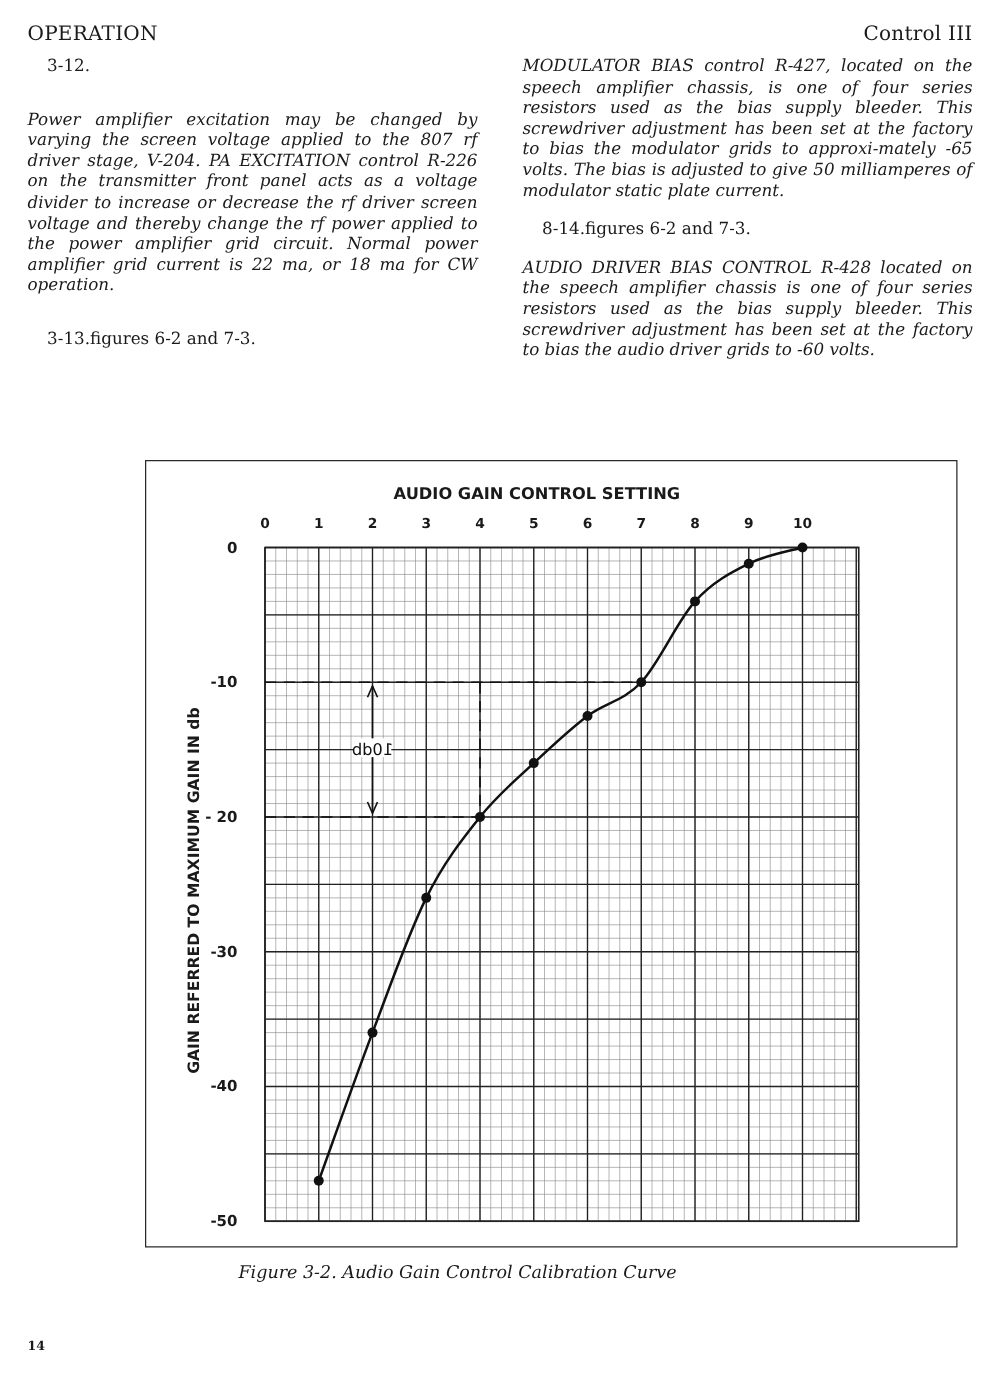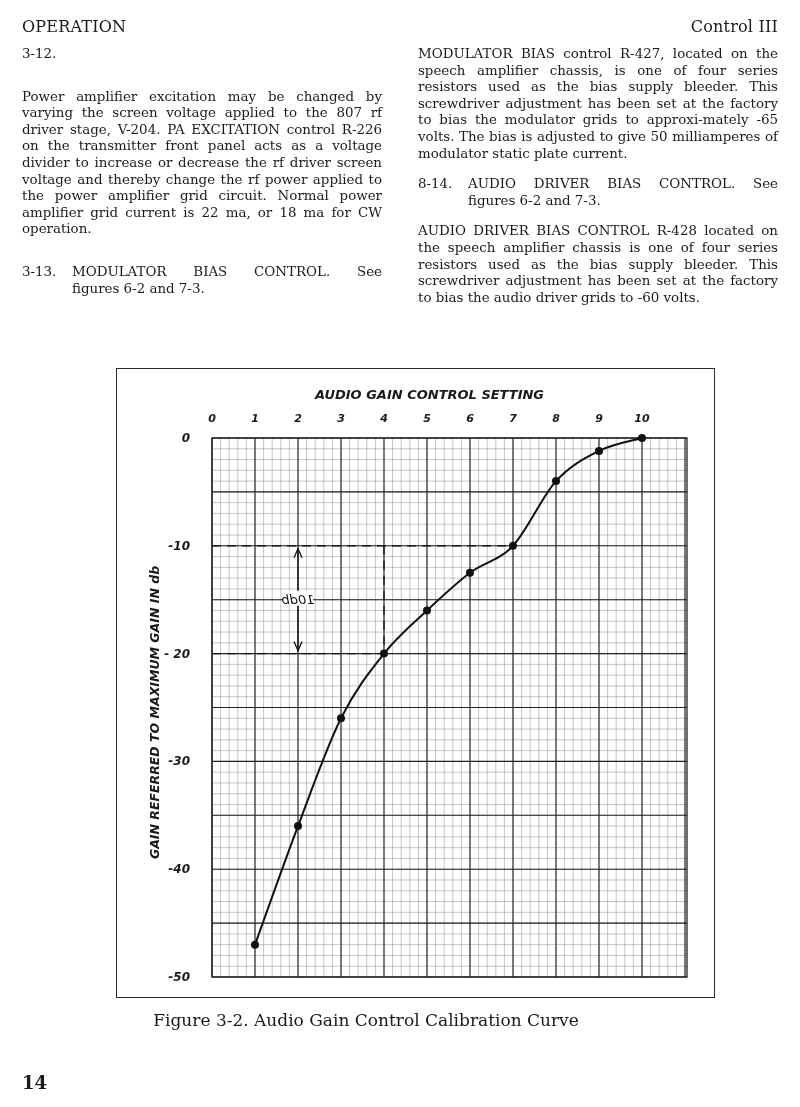--- a/index.html
+++ b/index.html
@@ -5,60 +5,58 @@
   html, body { margin: 0; padding: 0; background: #ffffff; }
   body { width: 800px; height: 1107px; position: relative; overflow: hidden;
          font-family: "DejaVu Serif", "Liberation Serif", serif; color: #1a1a1a; }
   .hdr { position: absolute; top: 17px; font-size: 16px; letter-spacing: 0.2px; }
   .hdr-left { left: 22px; }
   .hdr-right { right: 22px; }
   .col { position: absolute; top: 46px; width: 360px; font-size: 13.4px; line-height: 16.6px; }
   .col-left { left: 22px; }
   .col-right { left: 418px; }
   .sec { display: flex; margin-bottom: 14px; }
-  .sec-num { width: 50px; flex: none; }
+  .sec-num { width: 50px; flex: none; text-align: right; }
   .sec-title { flex: 1; text-align: justify; text-align-last: left; }
   .sec-title .t { text-align-last: justify; display: block; }
-  .para { text-align: justify; margin: 0 0 14px 0; }
+  .para { text-align: justify; margin: 0 0 14px 0; font-style: italic; }
   .sp16 { height: 12px; }
-  .chart-box { position: absolute; left: 116px; top: 368px; width: 599px; height: 630px;
-               border: 1.6px solid #2a2a2a; box-sizing: border-box; font-style: italic; }
+  .chart-box { position: absolute; left: 116px; top: 368px; width: 650px; height: 630px;
+               border: 1.6px solid #2a2a2a; box-sizing: border-box; }
   #chart-svg { position: absolute; left: 0; top: 0; }
-  .caption { position: absolute; top: 1010px; left: 0; width: 732px; text-align: center; font-size: 17px; }
-  .pagenum { position: absolute; left: 22px; top: 1072px; font-size: 18px; font-weight: bold; }
+  .caption { position: absolute; top: 1010px; left: 0; width: 732px; text-align: center; font-size: 14px; font-style: italic; }
+  .pagenum { position: absolute; left: 22px; top: 1072px; font-size: 10px; font-weight: bold; }
   .svgtext { font-family: "DejaVu Sans", "Liberation Sans", sans-serif; font-weight: bold; fill: #1a1a1a; }
 </style>
 </head>
 <body>
 
 <div class="hdr hdr-left">OPERATION</div>
 <div class="hdr hdr-right">Control III</div>
 
 <div class="col col-left">
   <div class="sec">
     <span class="sec-num">3-12.</span>
   </div>
   <div class="sp16"></div>
   <p class="para">Power amplifier excitation may be changed by varying the screen voltage applied to the 807 rf driver stage, V-204. PA EXCITATION control R-226 on the transmitter front panel acts as a voltage divider to increase or decrease the rf driver screen voltage and thereby change the rf power applied to the power amplifier grid circuit. Normal power amplifier grid current is 22 ma, or 18 ma for CW operation.</p>
   <div class="sp16"></div>
   <div class="sec">
     <span class="sec-num">3-13.</span>
     <span class="sec-title">
-      <span class="t">MODULATOR BIAS CONTROL. See</span>
       <span>figures 6-2 and 7-3.</span>
     </span>
   </div>
 </div>
 
 <div class="col col-right">
   <p class="para">MODULATOR BIAS control R-427, located on the speech amplifier chassis, is one of four series resistors used as the bias supply bleeder. This screwdriver adjustment has been set at the factory to bias the modulator grids to approxi-mately -65 volts. The bias is adjusted to give 50 milliamperes of modulator static plate current.</p>
   <div class="sec">
     <span class="sec-num">8-14.</span>
     <span class="sec-title">
-      <span class="t">AUDIO DRIVER BIAS CONTROL. See</span>
       <span>figures 6-2 and 7-3.</span>
     </span>
   </div>
   <p class="para">AUDIO DRIVER BIAS CONTROL R-428 located on the speech amplifier chassis is one of four series resistors used as the bias supply bleeder. This screwdriver adjustment has been set at the factory to bias the audio driver grids to -60 volts.</p>
 </div>
 
 <div class="chart-box">
   <svg id="chart-svg" width="599" height="630">
       <g>
         <line x1="95" y1="69" x2="95" y2="608" stroke="#8a8a8a" stroke-width="0.5"></line>

